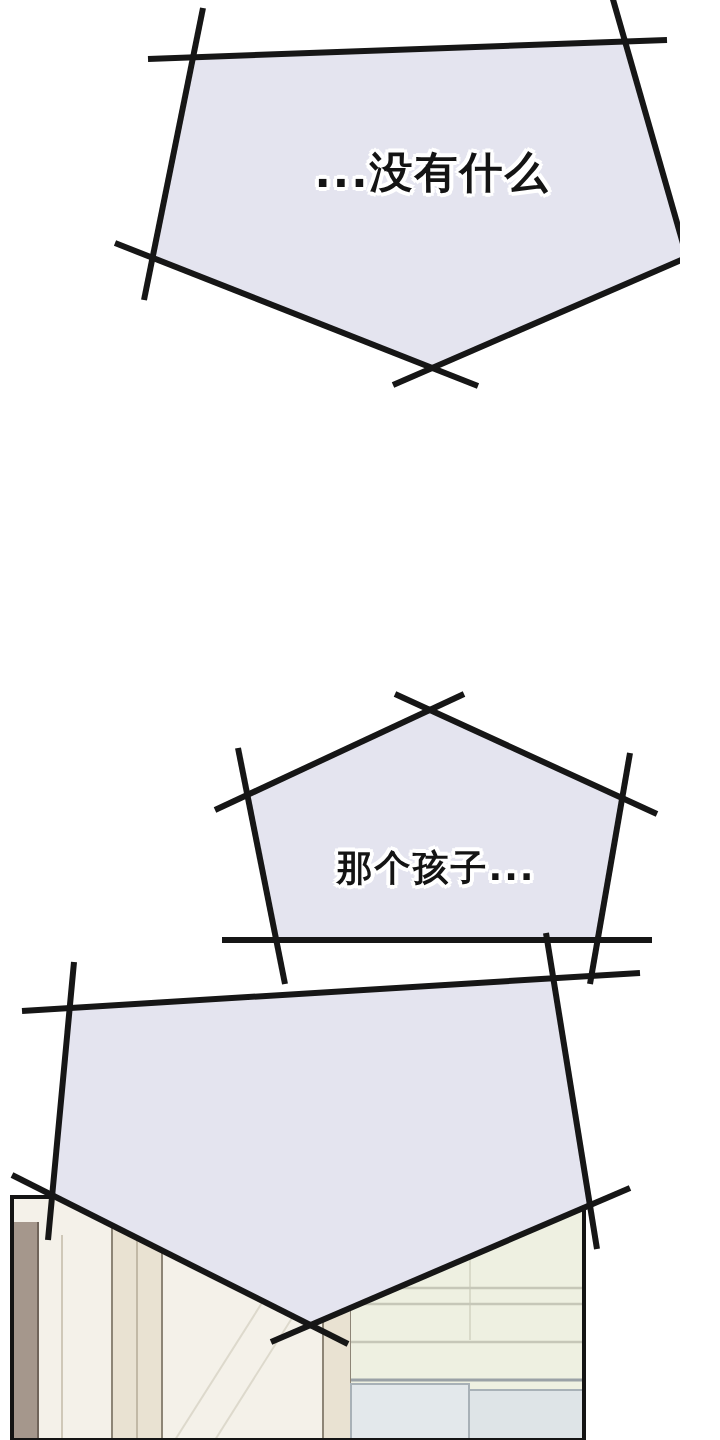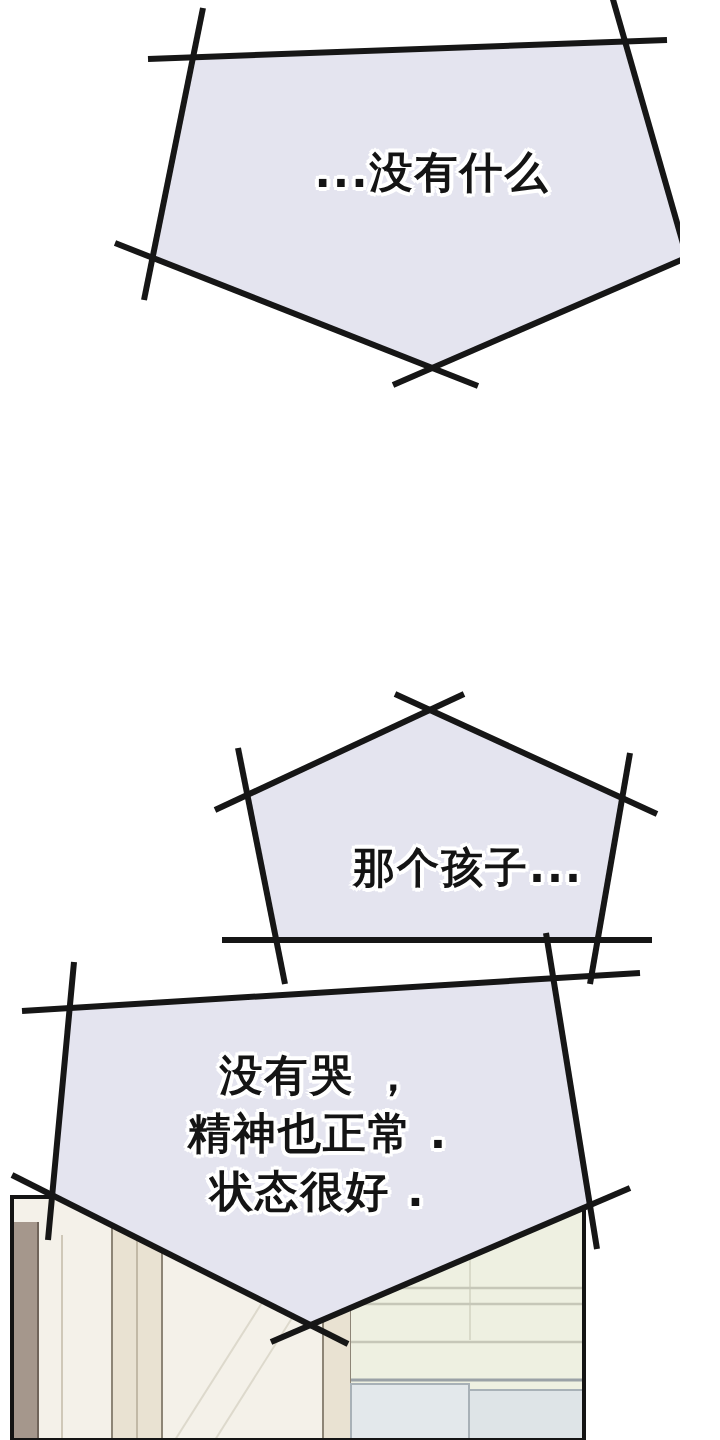--- a/index.html
+++ b/index.html
@@ -14,21 +14,21 @@
   .bubble-line { stroke:var(--bubble-outline,#161616); stroke-width:6; fill:none; stroke-linecap:butt; }
   .bubble-text {
     position:absolute; transform:translateX(-50%);
     text-align:center; font-weight:bold; white-space:nowrap;
     color:var(--text,#141414); letter-spacing:2px;
     text-shadow:
       -3px -3px 0 #fff, 3px -3px 0 #fff, -3px 3px 0 #fff, 3px 3px 0 #fff,
       0 -4px 0 #fff, 0 4px 0 #fff, -4px 0 0 #fff, 4px 0 0 #fff;
   }
   .bubble-text--1 { left:432px; top:142px; font-size:43px; line-height:60px; }
-  .bubble-text--2 { left:436px; top:838px; font-size:42px; line-height:60px;margin-left:32px; }
+  .bubble-text--2 { left:436px; top:838px; font-size:36px; line-height:60px; }
   .bubble-text--3 { left:318px; top:1046px; font-size:43px; line-height:58px; }
 </style>
 </head>
 <body>
 
 <div class="page">
 
   <svg class="art" viewBox="0 0 720 1440">
 
     <g>
@@ -92,19 +92,14 @@
   </svg>
 
   <div class="bubble-text bubble-text--1">
     <div>...没有什么</div>
   </div>
 
   <div class="bubble-text bubble-text--2">
     <div>那个孩子...</div>
   </div>
 
-  <div class="bubble-text bubble-text--3">
-    <div>没有哭 ，</div>
-    <div>精神也正常 .</div>
-    <div>状态很好 .</div>
-  </div>
 
 </div>
 
 </body></html>

